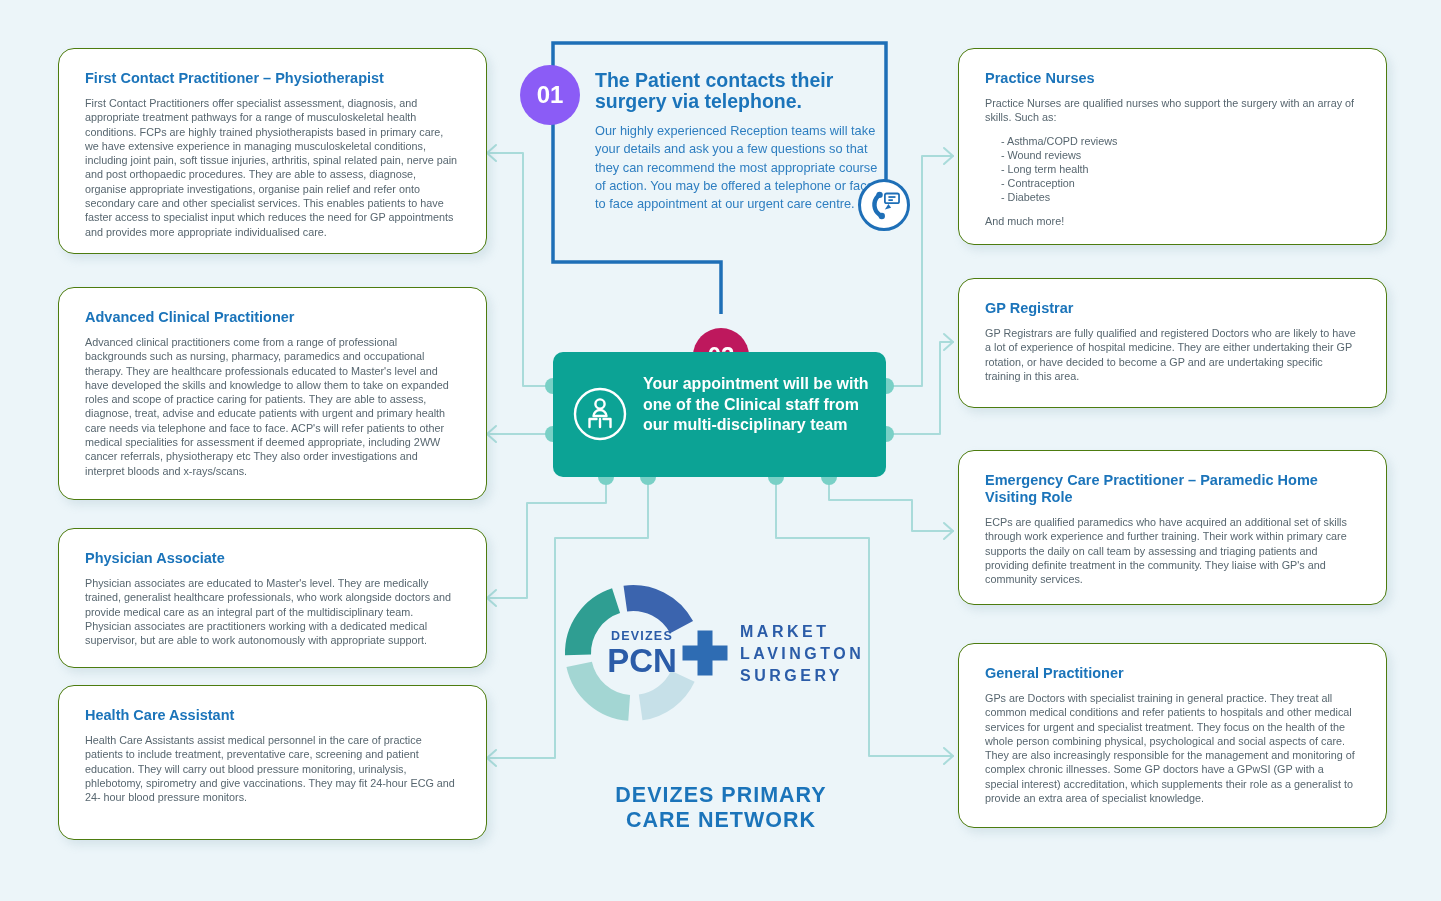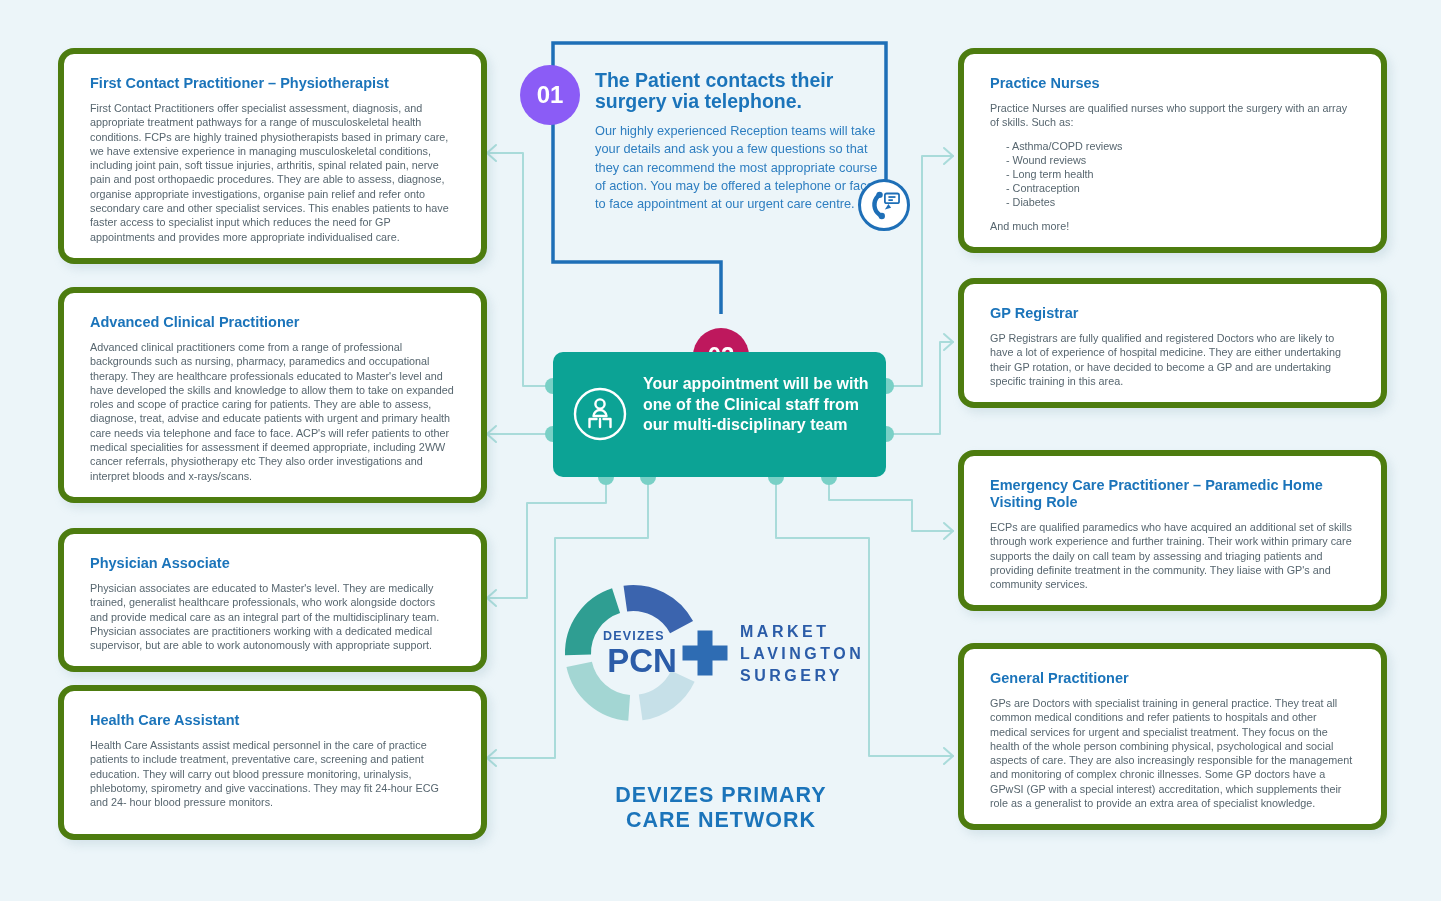--- a/index.html
+++ b/index.html
@@ -1,19 +1,19 @@
 <!DOCTYPE html>
 <html><head>
 <meta charset="utf-8">
 <style>
   html,body{margin:0;padding:0;background:#ecf5f9;font-family:"Liberation Sans",sans-serif;}
   .stage{position:relative;width:1441px;height:901px;background:#ecf5f9;overflow:hidden;}
 
   
-  .card{position:absolute;width:429px;background:#ffffff;border:6px solid #4d7c0f;border-radius:16px;
+  .card{position:absolute;width:429px;background:#ffffff;border:1px solid #4d7c0f;border-radius:16px;
         box-shadow:4px 5px 10px rgba(130,170,180,.22);padding:21px 26px 14px;box-sizing:border-box;}
   .card-title{color:#1b74ba;font-size:14.5px;font-weight:bold;margin:0 0 9px;line-height:17px;}
   .card-body{color:#57666f;font-size:10.8px;line-height:14.3px;}
   .pn-intro{color:#57666f;font-size:10.8px;line-height:14.3px;margin-bottom:9px;}
   .pn-list{margin:0 0 9px;padding-left:16px;}
   .pn-item{color:#57666f;font-size:10.8px;line-height:14.2px;}
   .pn-outro{color:#57666f;font-size:10.8px;line-height:14.3px;}
 
   
   .step1-title{position:absolute;left:595px;top:70px;width:310px;color:#1b74ba;
@@ -27,21 +27,21 @@
   .phone-circle{position:absolute;left:858px;top:179px;width:52px;height:52px;border-radius:50%;
                 background:#ffffff;border:3px solid #1e6fb7;box-sizing:border-box;}
   .step2-box{position:absolute;left:553px;top:352px;width:333px;height:125px;background:#0ca395;
              border-radius:10px;}
   .step2-text{position:absolute;left:90px;top:22px;width:238px;color:#ffffff;
               font-size:16px;font-weight:bold;line-height:20.5px;}
   .step2-icon{position:absolute;left:20px;top:35px;}
 
   
   .logo-svg{position:absolute;left:560px;top:577px;}
-  .logo-devizes{position:absolute;left:603px;top:629px;width:78px;text-align:left;
+  .logo-devizes{position:absolute;left:603px;top:629px;width:78px;text-align:center;
                 color:#2b5ca8;font-size:12.5px;font-weight:bold;letter-spacing:1.2px;}
   .logo-pcn{position:absolute;left:603px;top:642px;width:78px;text-align:center;
             color:#2b5ca8;font-size:33px;font-weight:bold;}
   .logo-surgery{position:absolute;left:740px;top:621px;color:#2b5ca8;font-size:16px;
                 font-weight:bold;letter-spacing:3.5px;line-height:22px;}
   .footer-text{position:absolute;left:546px;top:783px;width:350px;text-align:center;
                color:#1b74ba;font-size:21.5px;font-weight:bold;letter-spacing:1px;line-height:25px;}
 
   .lines-layer{position:absolute;left:0;top:0;}
 </style>

